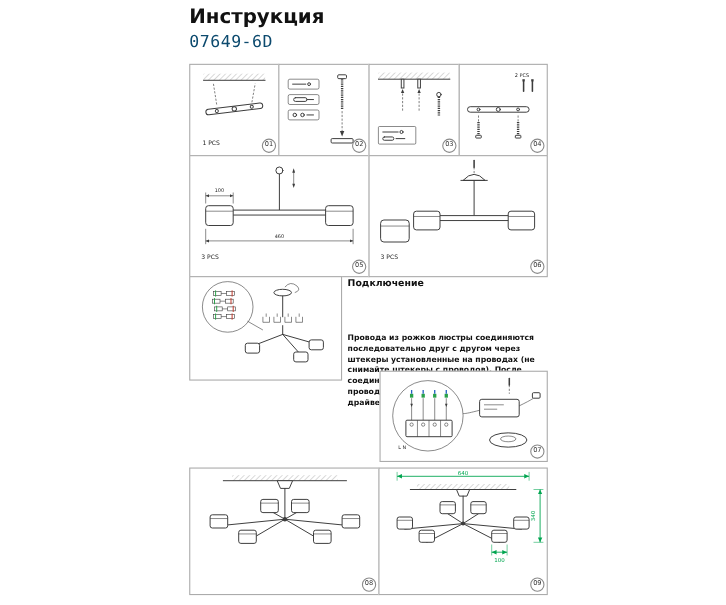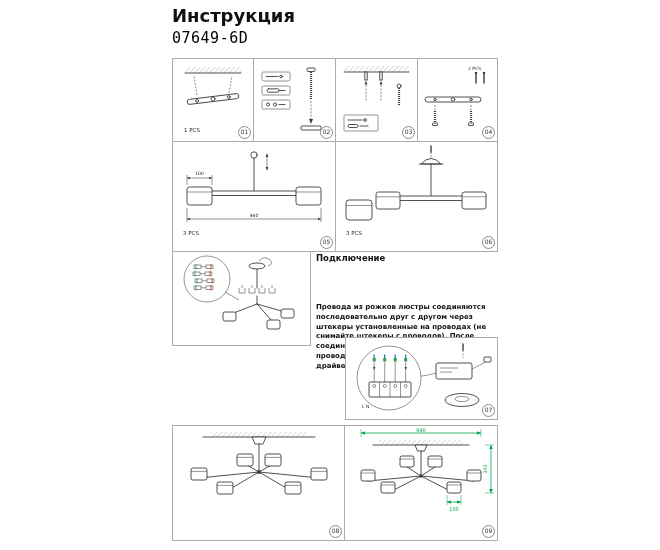--- a/index.html
+++ b/index.html
@@ -1,20 +1,20 @@
 <!DOCTYPE html>
 <html><head>
 <meta charset="utf-8">
 <style>
   html,body { margin:0; padding:0; background:#fff; }
   .sheet { position:relative; width:660px; height:550px; background:#fff;
            font-family:"DejaVu Sans", sans-serif; overflow:hidden; }
   .title { position:absolute; left:172px; top:5px; font-size:18px; font-weight:bold; color:#111; }
   .model { position:absolute; left:172px; top:29px; font-size:15px;
-           font-family:"DejaVu Sans Mono", monospace; letter-spacing:.5px; color:#000000; }
+           font-family:"DejaVu Sans Mono", monospace; letter-spacing:.5px; color:#0c4a6e; }
   .panel { position:absolute; border:1px solid #ababab; box-sizing:border-box; background:#fff; }
   .panel svg { display:block; width:100%; height:100%; }
   .stepnum { position:absolute; right:2px; bottom:2px; width:11px; height:11px;
              border:1px solid #8a8a8a; border-radius:50%; font-size:6px; line-height:10px;
              text-align:center; color:#333; background:#fff; }
   .conn  { position:absolute; left:316px; top:253px; width:184px; }
   .conn-h { font-size:8.5px; font-weight:bold; text-align:left; margin-bottom:3px; color:#111; }
   .conn-b { font-size:7px; font-weight:bold; line-height:1.4; color:#111;margin-top:40px; }
   
   .ln   { stroke:#3d3d3d; stroke-width:.9; fill:none; stroke-linecap:round; }

